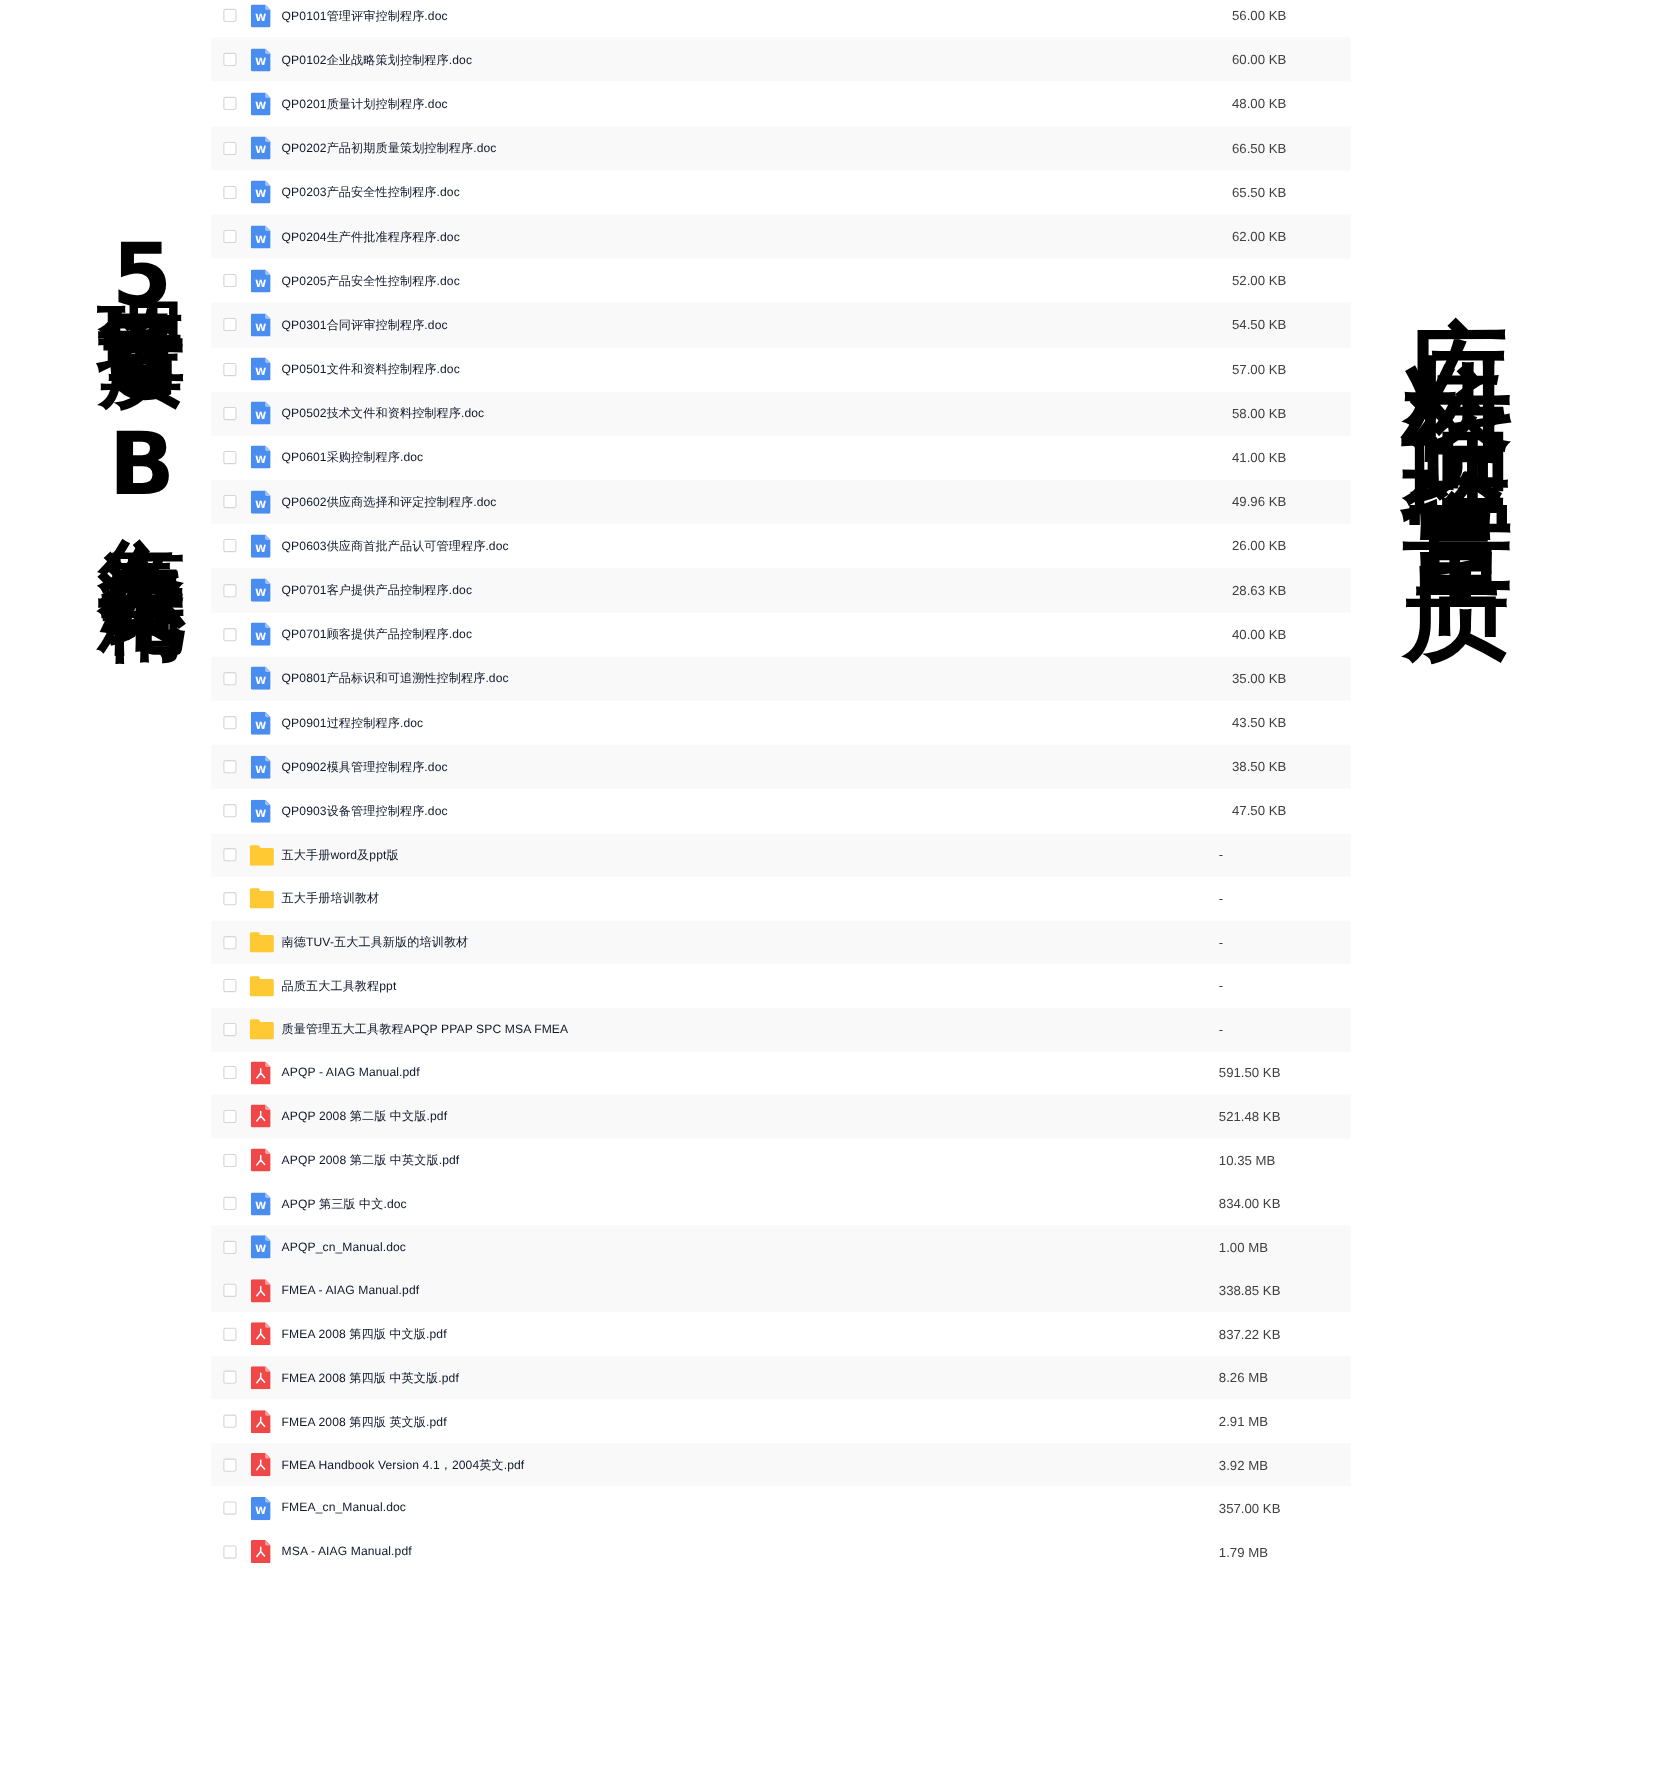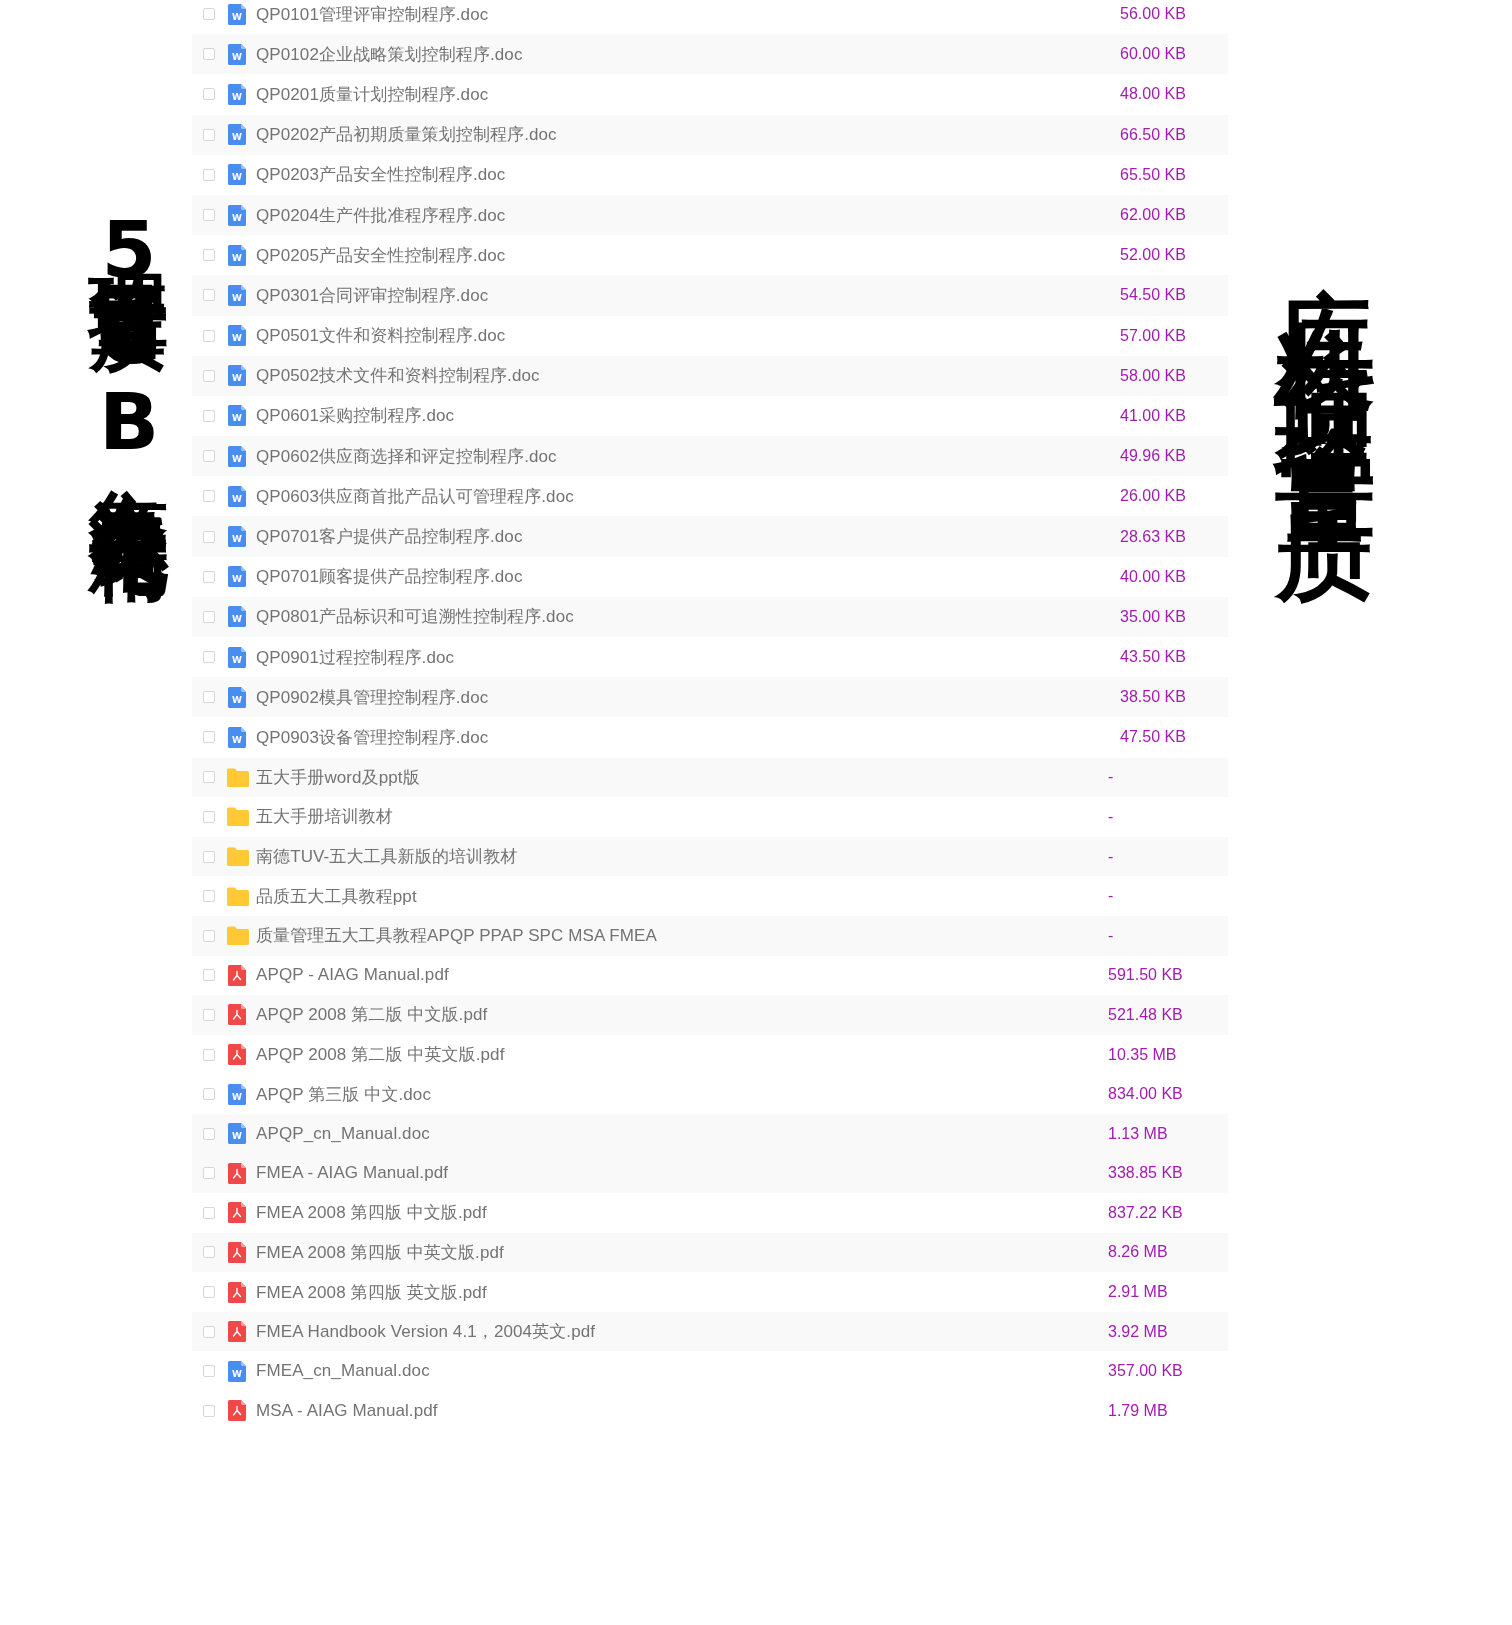--- a/index.html
+++ b/index.html
@@ -33,29 +33,29 @@
   .icon {
     position: absolute;
     left: 36px;
     width: 18px;
     height: 21px;
   }
   .icon svg { display: block; }
   .name {
     position: absolute;
     left: 64px;
-    font-size: 17px;
-    color: #737373;
+    font-size: 11px;
+    color: #0f172a;
     white-space: nowrap;
     letter-spacing: 0.1px;
   }
   .size {
     position: absolute;
-    font-size: 16px;
-    color: #a21caf;
+    font-size: 12px;
+    color: #404040;
     white-space: nowrap;
   }
   .size.kb-small { left: 928px; }
   .size.kb-large { left: 916px; }
 
   .side-title {
     position: absolute;
     font-family: "DejaVu Sans", sans-serif;
     font-weight: 900;
     color: #000;
@@ -416,21 +416,21 @@
     <div class="row striped compact">
     <span class="checkbox"></span>
     <span class="icon">
         <svg width="18" height="21" viewBox="0 0 18 21">
           <path d="M0 1.5A1.5 1.5 0 0 1 1.5 0H13l5 5v14.5A1.5 1.5 0 0 1 16.5 21h-15A1.5 1.5 0 0 1 0 19.5z" fill="#4a8df0"></path>
           <path d="M13 0l5 5h-3.5A1.5 1.5 0 0 1 13 3.5z" fill="#9cc2f7"></path>
           <text x="9" y="15.5" text-anchor="middle" font-family="DejaVu Sans, sans-serif" font-size="9" font-weight="bold" fill="#fff">W</text>
         </svg>
       </span>
     <span class="name">APQP_cn_Manual.doc</span>
-    <span class="size kb-large">1.13 MB</span>
+    <span class="size kb-large">1.00 MB</span>
   </div>
     <div class="row striped compact">
     <span class="checkbox"></span>
     <span class="icon">
         <svg width="18" height="21" viewBox="0 0 18 21">
           <path d="M0 1.5A1.5 1.5 0 0 1 1.5 0H13l5 5v14.5A1.5 1.5 0 0 1 16.5 21h-15A1.5 1.5 0 0 1 0 19.5z" fill="#f04848"></path>
           <path d="M13 0l5 5h-3.5A1.5 1.5 0 0 1 13 3.5z" fill="#f7a0a0"></path>
           <path d="M9 6.5 L9 10.5 M9 10.5 L5.5 15 M9 10.5 L12.5 14.5" stroke="#fff" stroke-width="1.4" fill="none" stroke-linecap="round"></path>
         </svg>
       </span>

